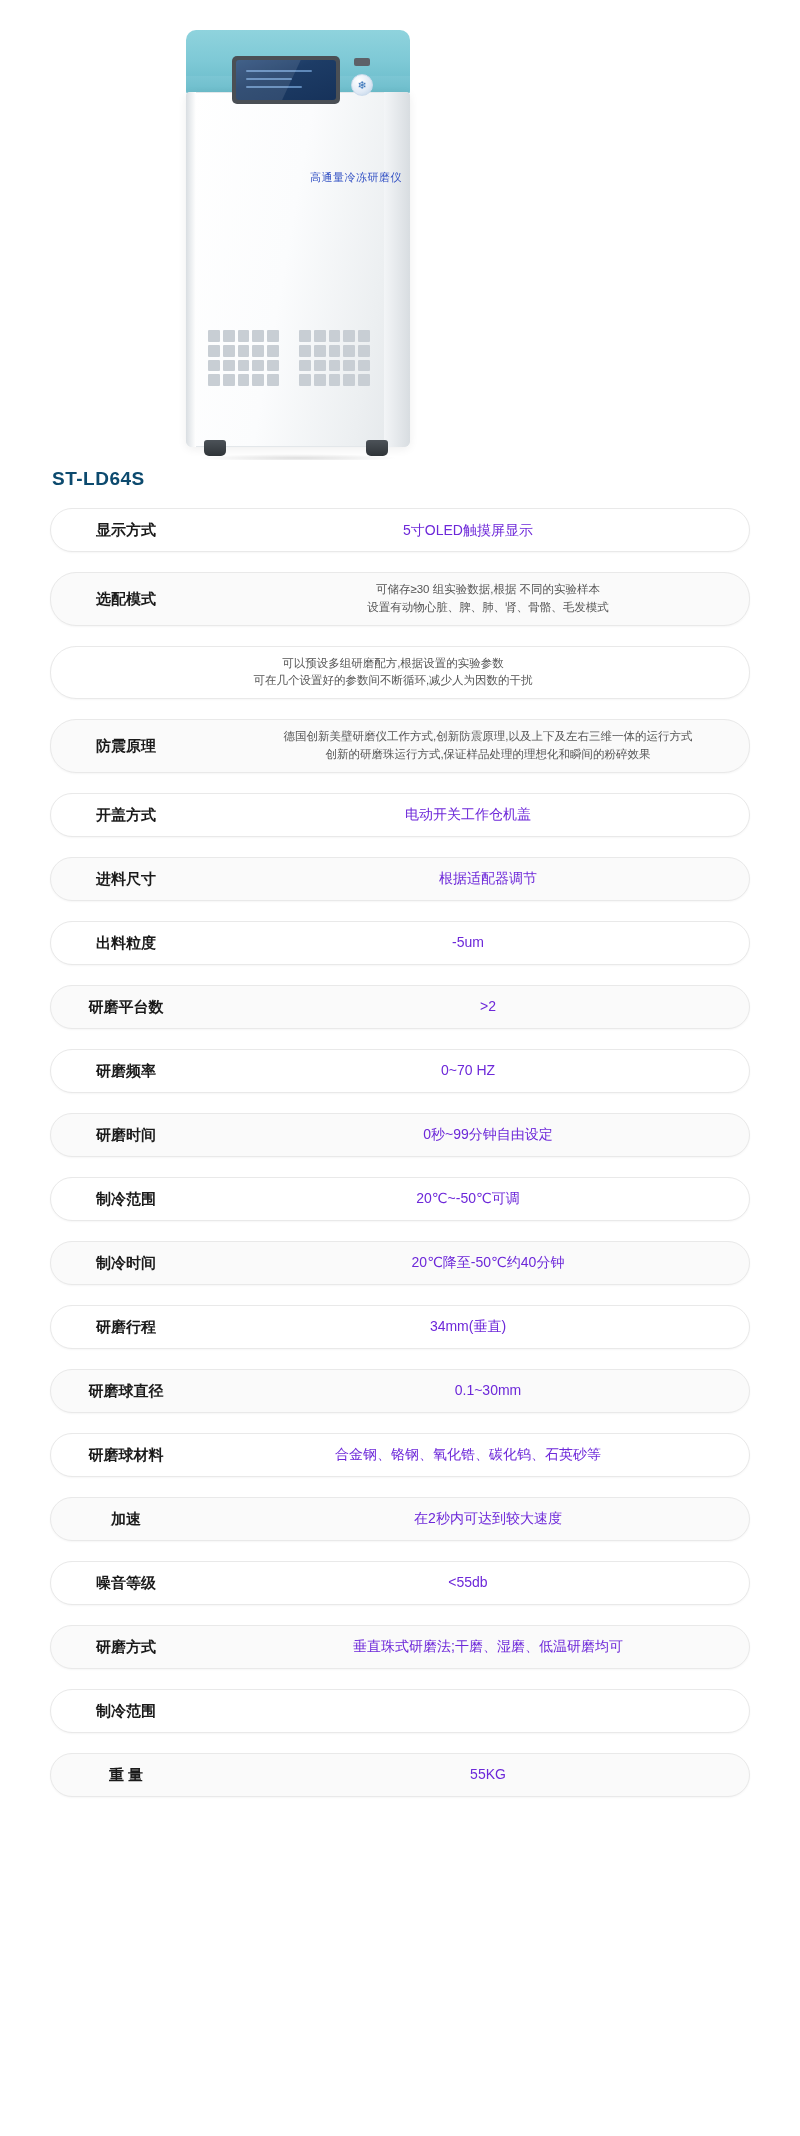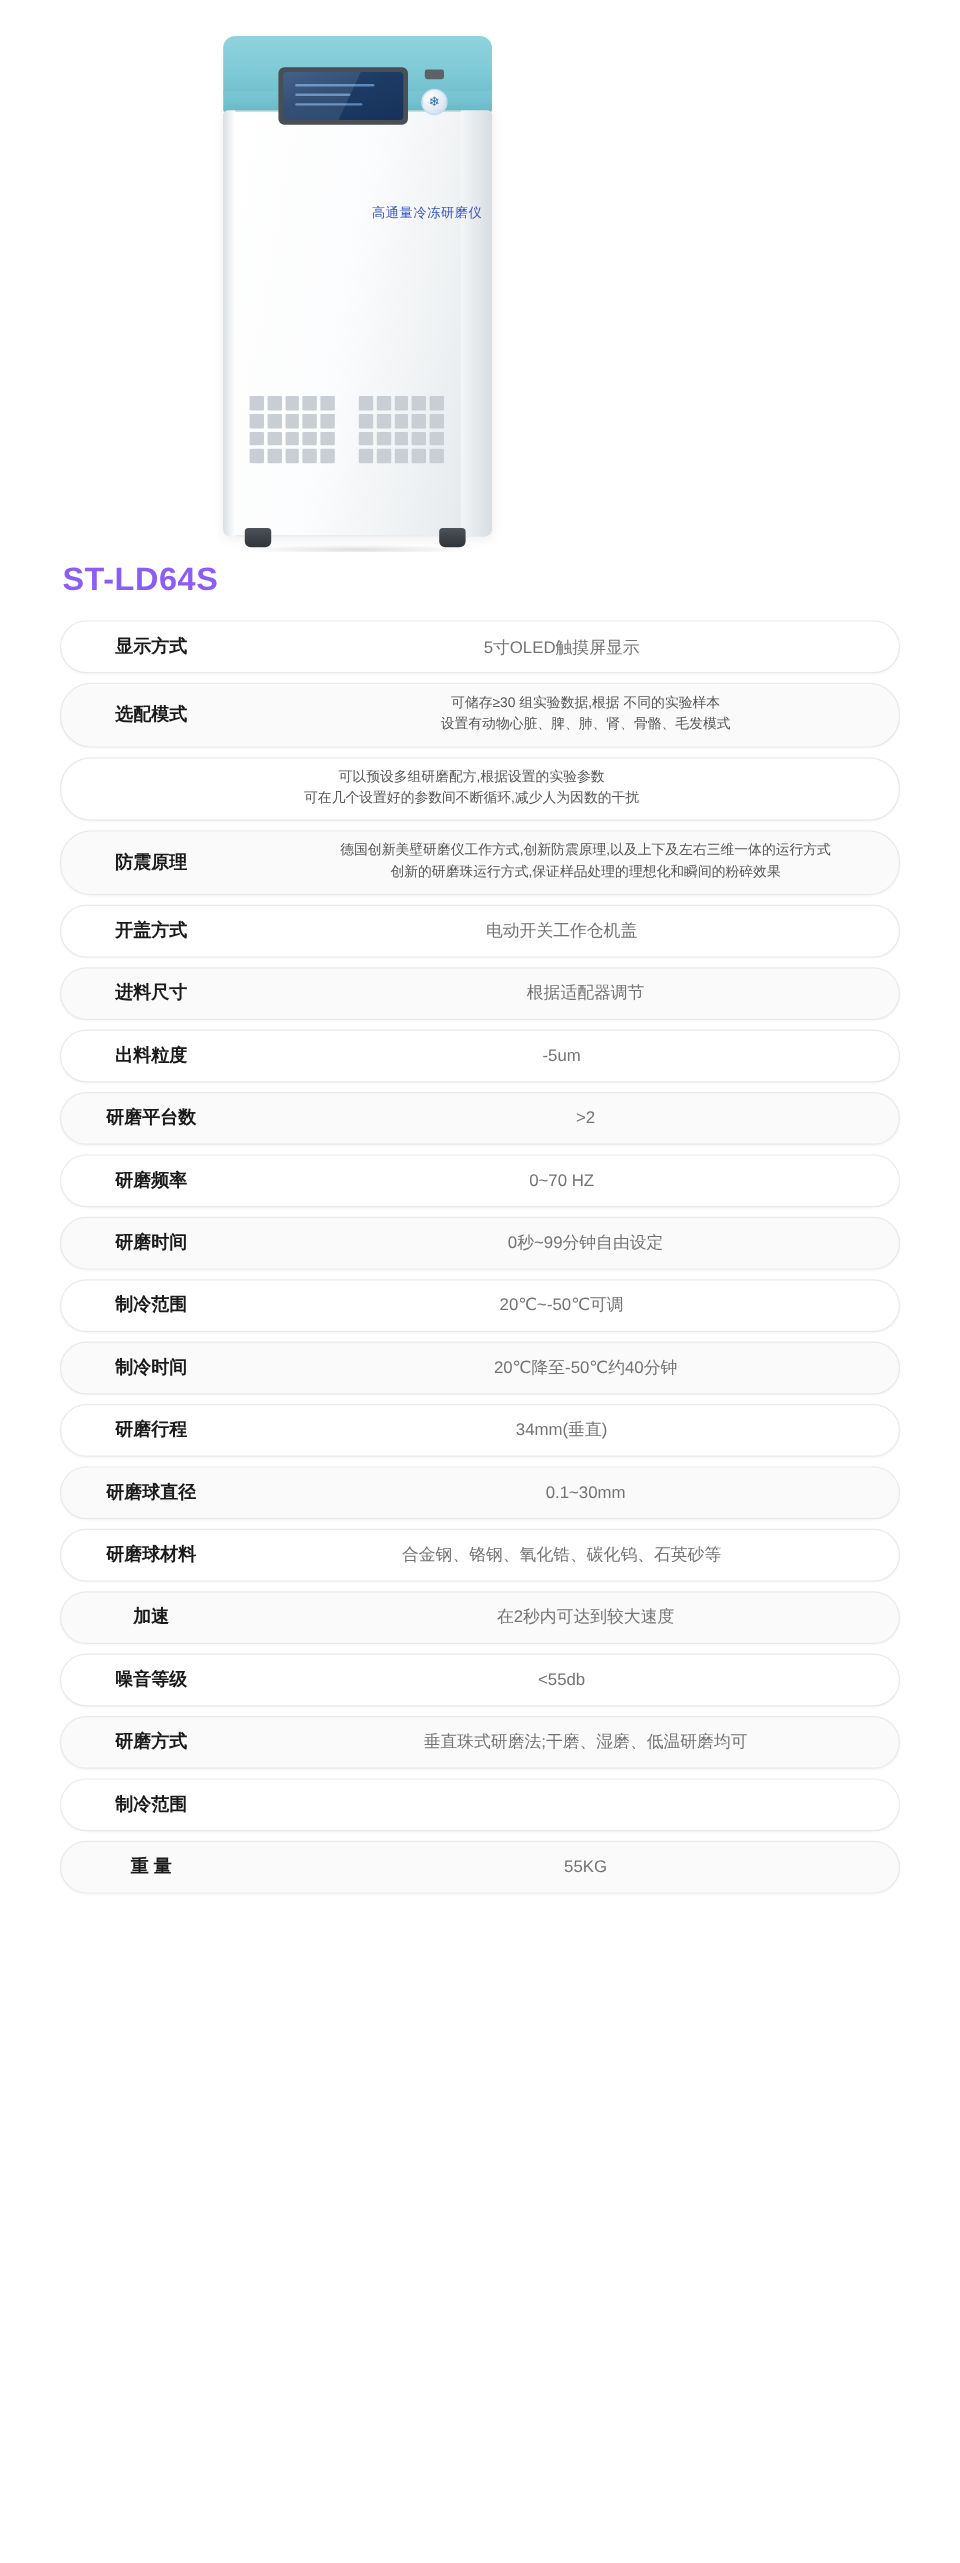--- a/index.html
+++ b/index.html
@@ -188,37 +188,37 @@
     left: 20px;
     top: 424px;
     width: 200px;
     height: 8px;
     background: radial-gradient(ellipse at center, rgba(0,0,0,0.13) 0%, rgba(0,0,0,0) 70%);
   }
 
   
   .model-title {
     padding: 8px 0 18px 52px;
-    font-size: 27px;
+    font-size: 19px;
     font-weight: bold;
-    color: #8b5cf6;
+    color: #0c4a6e;
     letter-spacing: 0.5px;
   }
 
   
   .spec-list {
     padding: 0 50px 40px 50px;
   }
   .spec-row {
     display: flex;
     align-items: stretch;
     background: #ffffff;
     border: 1px solid #e9e9e9;
     border-radius: 26px;
-    margin-bottom: 8px;
+    margin-bottom: 20px;
     min-height: 44px;
     box-shadow: 0 1px 2px rgba(0,0,0,0.04);
     overflow: hidden;
   }
   .spec-row.alt {
     background: #fafafa;
     gap: 40px;
   }
   .spec-label {
     flex: 0 0 150px;
@@ -231,21 +231,21 @@
     padding: 8px 6px;
     text-align: center;
     line-height: 1.3;
   }
   .spec-value {
     flex: 1 1 auto;
     display: flex;
     align-items: center;
     justify-content: center;
     font-size: 14px;
-    color: #737373;
+    color: #6d28d9;
     padding: 8px 14px 8px 0;
     text-align: center;
     line-height: 1.5;
     white-space: pre-line;
   }
   .spec-value.small {
     font-size: 11.5px;
     color: #555;
     line-height: 1.55;
   }

